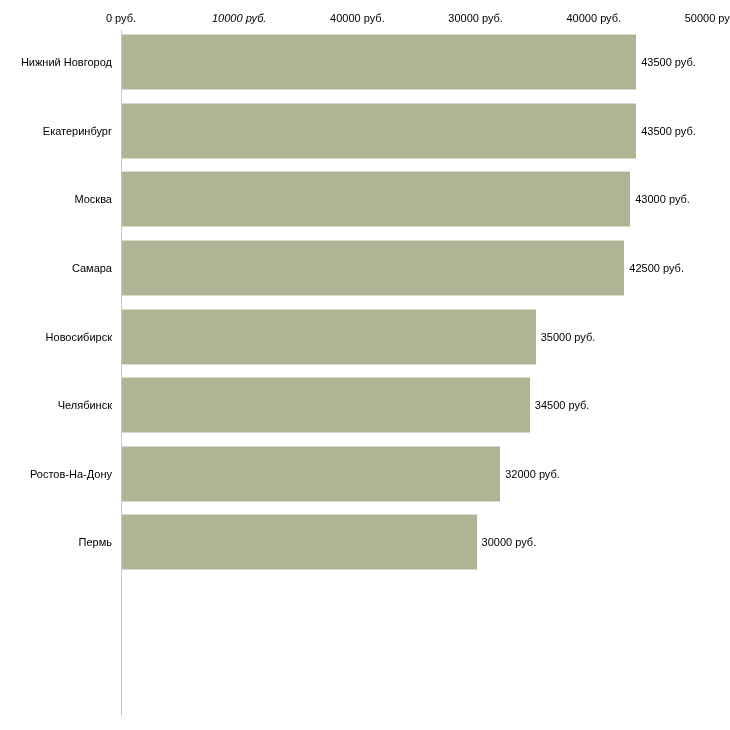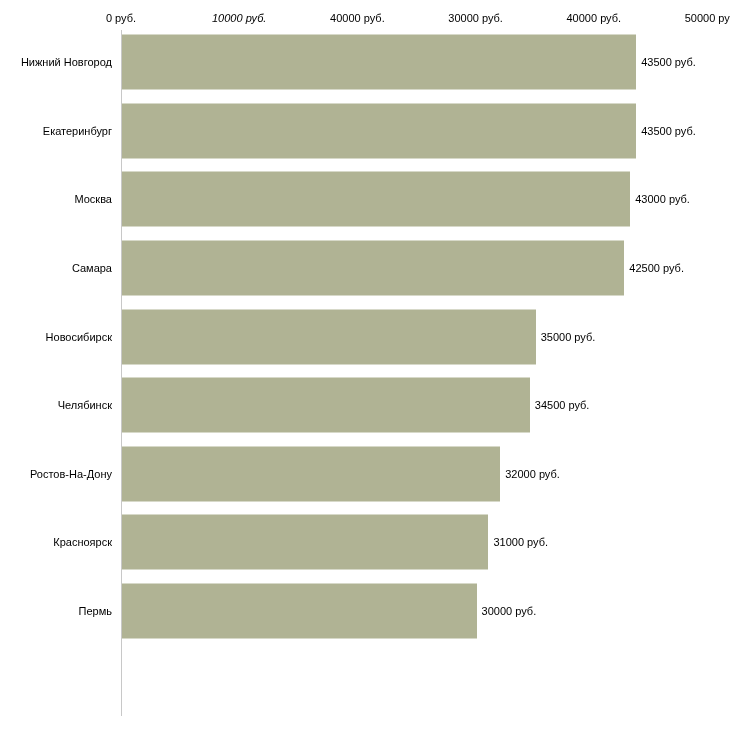--- a/index.html
+++ b/index.html
@@ -128,24 +128,19 @@
         <span class="cat-label">Челябинск</span>
         <div class="bar" style="width: 407.79px; background: rgb(176, 179, 148);"></div>
         <span class="bar-value" style="left: 534.79px;">34500 руб.</span>
       </div>
       <div class="row">
         <span class="cat-label">Ростов-На-Дону</span>
         <div class="bar" style="width: 378.24px; background: rgb(176, 179, 148);"></div>
         <span class="bar-value" style="left: 505.24px;">32000 руб.</span>
       </div>
       <div class="row">
-        <span class="cat-label">Красноярск</span>
-        <div class="bar" style="width: 366.42px; background: rgb(176, 179, 148);"></div>
-        <span class="bar-value" style="left: 493.42px;">31000 руб.</span>
-      </div>
-      <div class="row">
         <span class="cat-label">Пермь</span>
         <div class="bar" style="width: 354.6px; background: rgb(176, 179, 148);"></div>
         <span class="bar-value" style="left: 481.6px;">30000 руб.</span>
       </div>
     </div>
 
 </div>
 
 </body></html>

